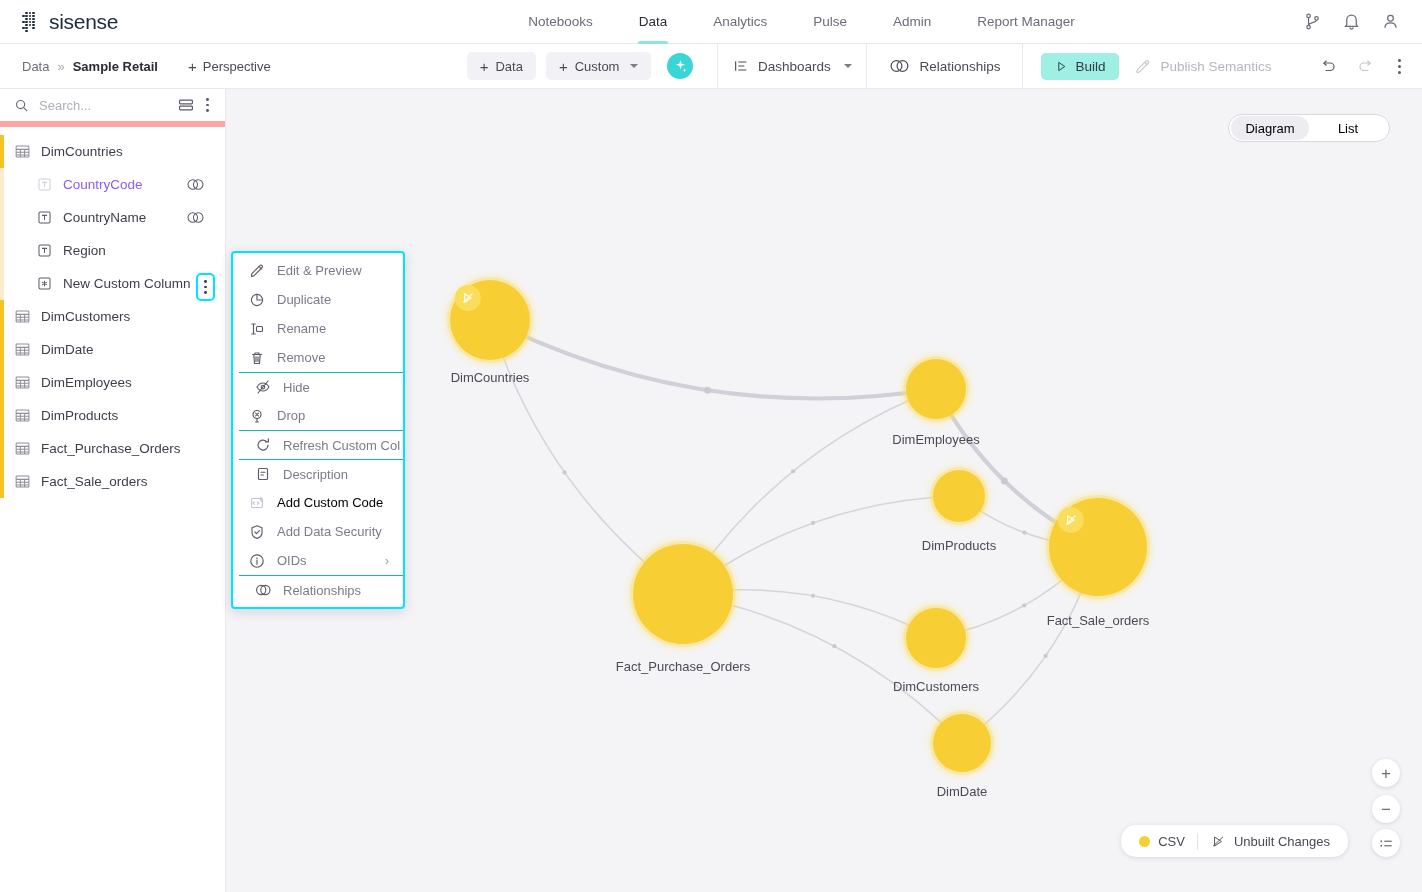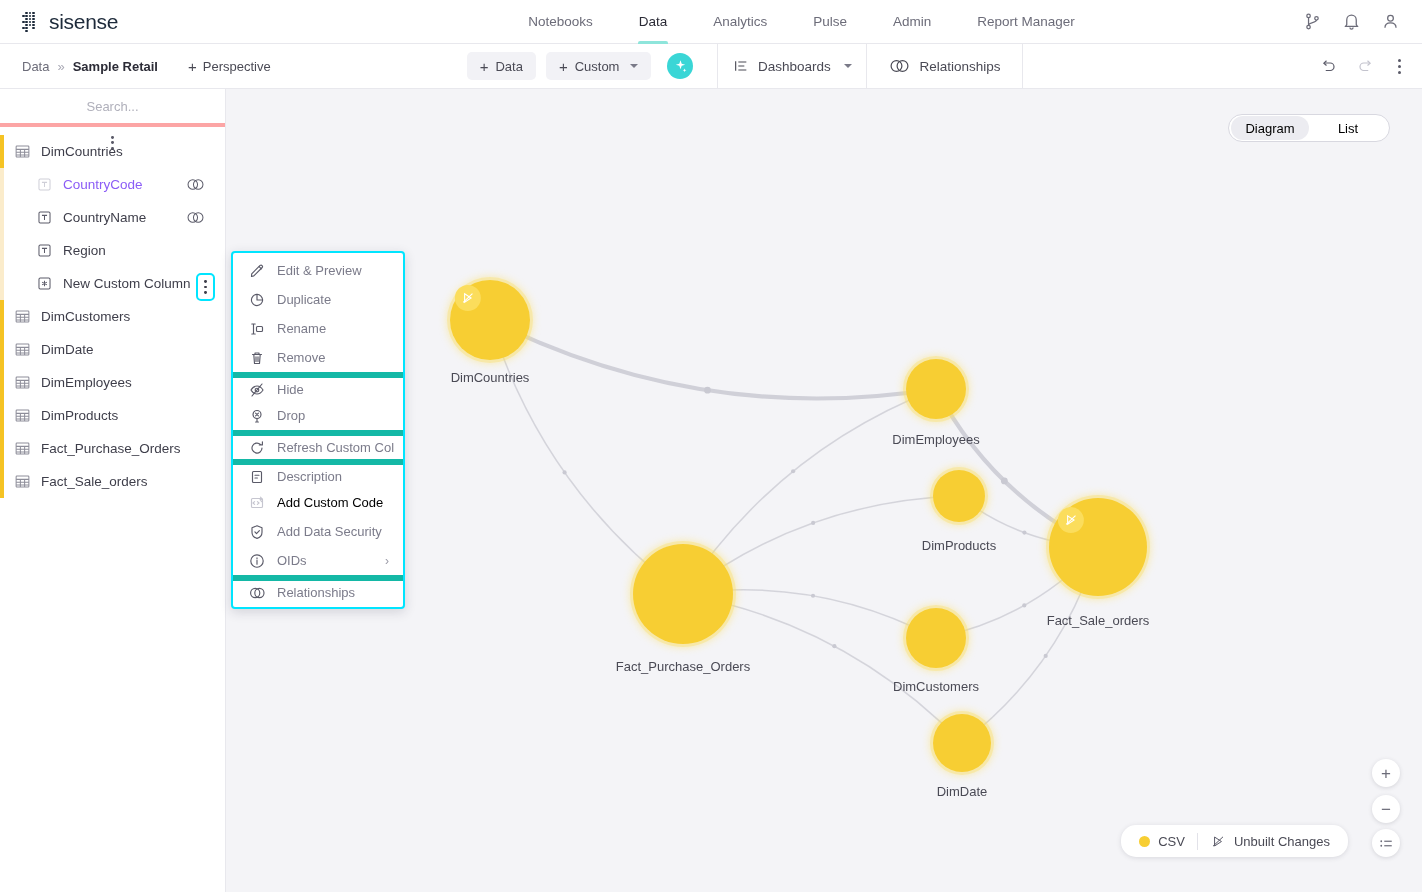--- a/index.html
+++ b/index.html
@@ -73,21 +73,21 @@
   .pub-btn { display: flex; align-items: center; gap: 8px; font-size: 13.5px; color: #b6b6c0; cursor: default; margin-left: 16px; }
   .tb-right { display: flex; align-items: center; gap: 20px; margin-left: auto; padding-right: 18px; }
 
   
   .sidebar {
     position: absolute; top: 89px; left: 0; width: 226px; height: 803px;
     background: #fff; border-right: 1px solid #e8e8ed;
   }
   .searchrow {
     height: 38px; display: flex; align-items: center; gap: 10px;
-    padding: 0 14px; border-bottom: 4px solid #fca5a5; flex-direction: column;
+    padding: 0 14px; border-bottom: 6px solid #fca5a5;
   }
   .searchrow .sq { flex: 1; font-size: 13px; color: #b0b0bb; }
   .tree { padding-top: 8px; position: relative; }
   .trow {
     height: 33px; display: flex; align-items: center; gap: 10px;
     padding-left: 14px; position: relative; cursor: pointer;
   }
   .trow .bar { position: absolute; left: 0; top: 0; width: 4px; height: 33px; background: #f5c324; }
   .trow.child { padding-left: 36px; }
   .trow.child .bar { background: #f8ddA0; opacity: .55; }
@@ -143,21 +143,21 @@
   .ctxmenu {
     position: absolute; left: 231px; top: 251px; width: 174px;
     background: #fff; border: 2.5px solid #00e5ff; border-radius: 4px;
     box-shadow: 0 3px 12px rgba(40,40,60,.16); z-index: 20; padding: 3px 0;
   }
   .mi {
     height: 29px; display: flex; align-items: center; gap: 12px;
     padding-left: 16px; font-size: 13px; color: #7b7b8a; cursor: pointer;
   }
   .mi.disabled { color: #000000; cursor: default; }
-  .mi.sep-top { border-top: 6px solid #14b8a6; }
+  .mi.sep-top { border-top: 1px solid #14b8a6; margin-left: 6px; }
   .mi .mico { width: 16px; height: 16px; flex: none; }
   .mi .arrow { margin-left: auto; margin-right: 14px; font-size: 12px; color: #9a9aa6; }
 </style>
 </head>
 <body>
 
 <div id="app">
 
   <div class="topbar">
     <div class="brand">
@@ -253,20 +253,35 @@
     <div class="tb-div"></div>
     <div class="tb-sect sect-rel">
       <svg width="21" height="14" viewBox="0 0 28 18" fill="none" stroke="#4a4a55" stroke-width="1.6">
         <circle cx="10" cy="9" r="7.2"></circle>
           <circle cx="18" cy="9" r="7.2"></circle>
       </svg>
       <span>Relationships</span>
     </div>
     <div class="tb-div"></div>
 
+    <div style="display:flex;align-items:center;padding-left:18px">
+      <div class="build-btn">
+        <svg width="13" height="13" viewBox="0 0 24 24" fill="none" stroke="#2b3b4a" stroke-width="1.8">
+          <path d="M7 4.5l11 7.5-11 7.5z"></path>
+        </svg>
+        <span>Build</span>
+      </div>
+      <div class="pub-btn">
+        <svg width="17" height="17" viewBox="0 0 24 24" fill="none" stroke="#c3c3cd" stroke-width="1.6">
+          <path d="M3.5 20.5l3-1 12-12a2.1 2.1 0 0 0-3-3l-12 12-1 3z"></path>
+            <path d="M14.5 6.5l3 3"></path>
+        </svg>
+        <span>Publish Semantics</span>
+      </div>
+    </div>
 
     <div class="tb-right">
       <svg width="18" height="18" viewBox="0 0 24 24" fill="none" stroke="#5a5a68" stroke-width="1.6">
         <path d="M7 8H15a5 5 0 0 1 0 10h-6"></path>
           <path d="M10 5L6.5 8.2 10 11.3"></path>
       </svg>
       <svg width="18" height="18" viewBox="0 0 24 24" fill="none" stroke="#c3c3cd" stroke-width="1.6">
         <path d="M17 8H9a5 5 0 0 0 0 10h6"></path>
           <path d="M14 5l3.5 3.2L14 11.3"></path>
       </svg>

